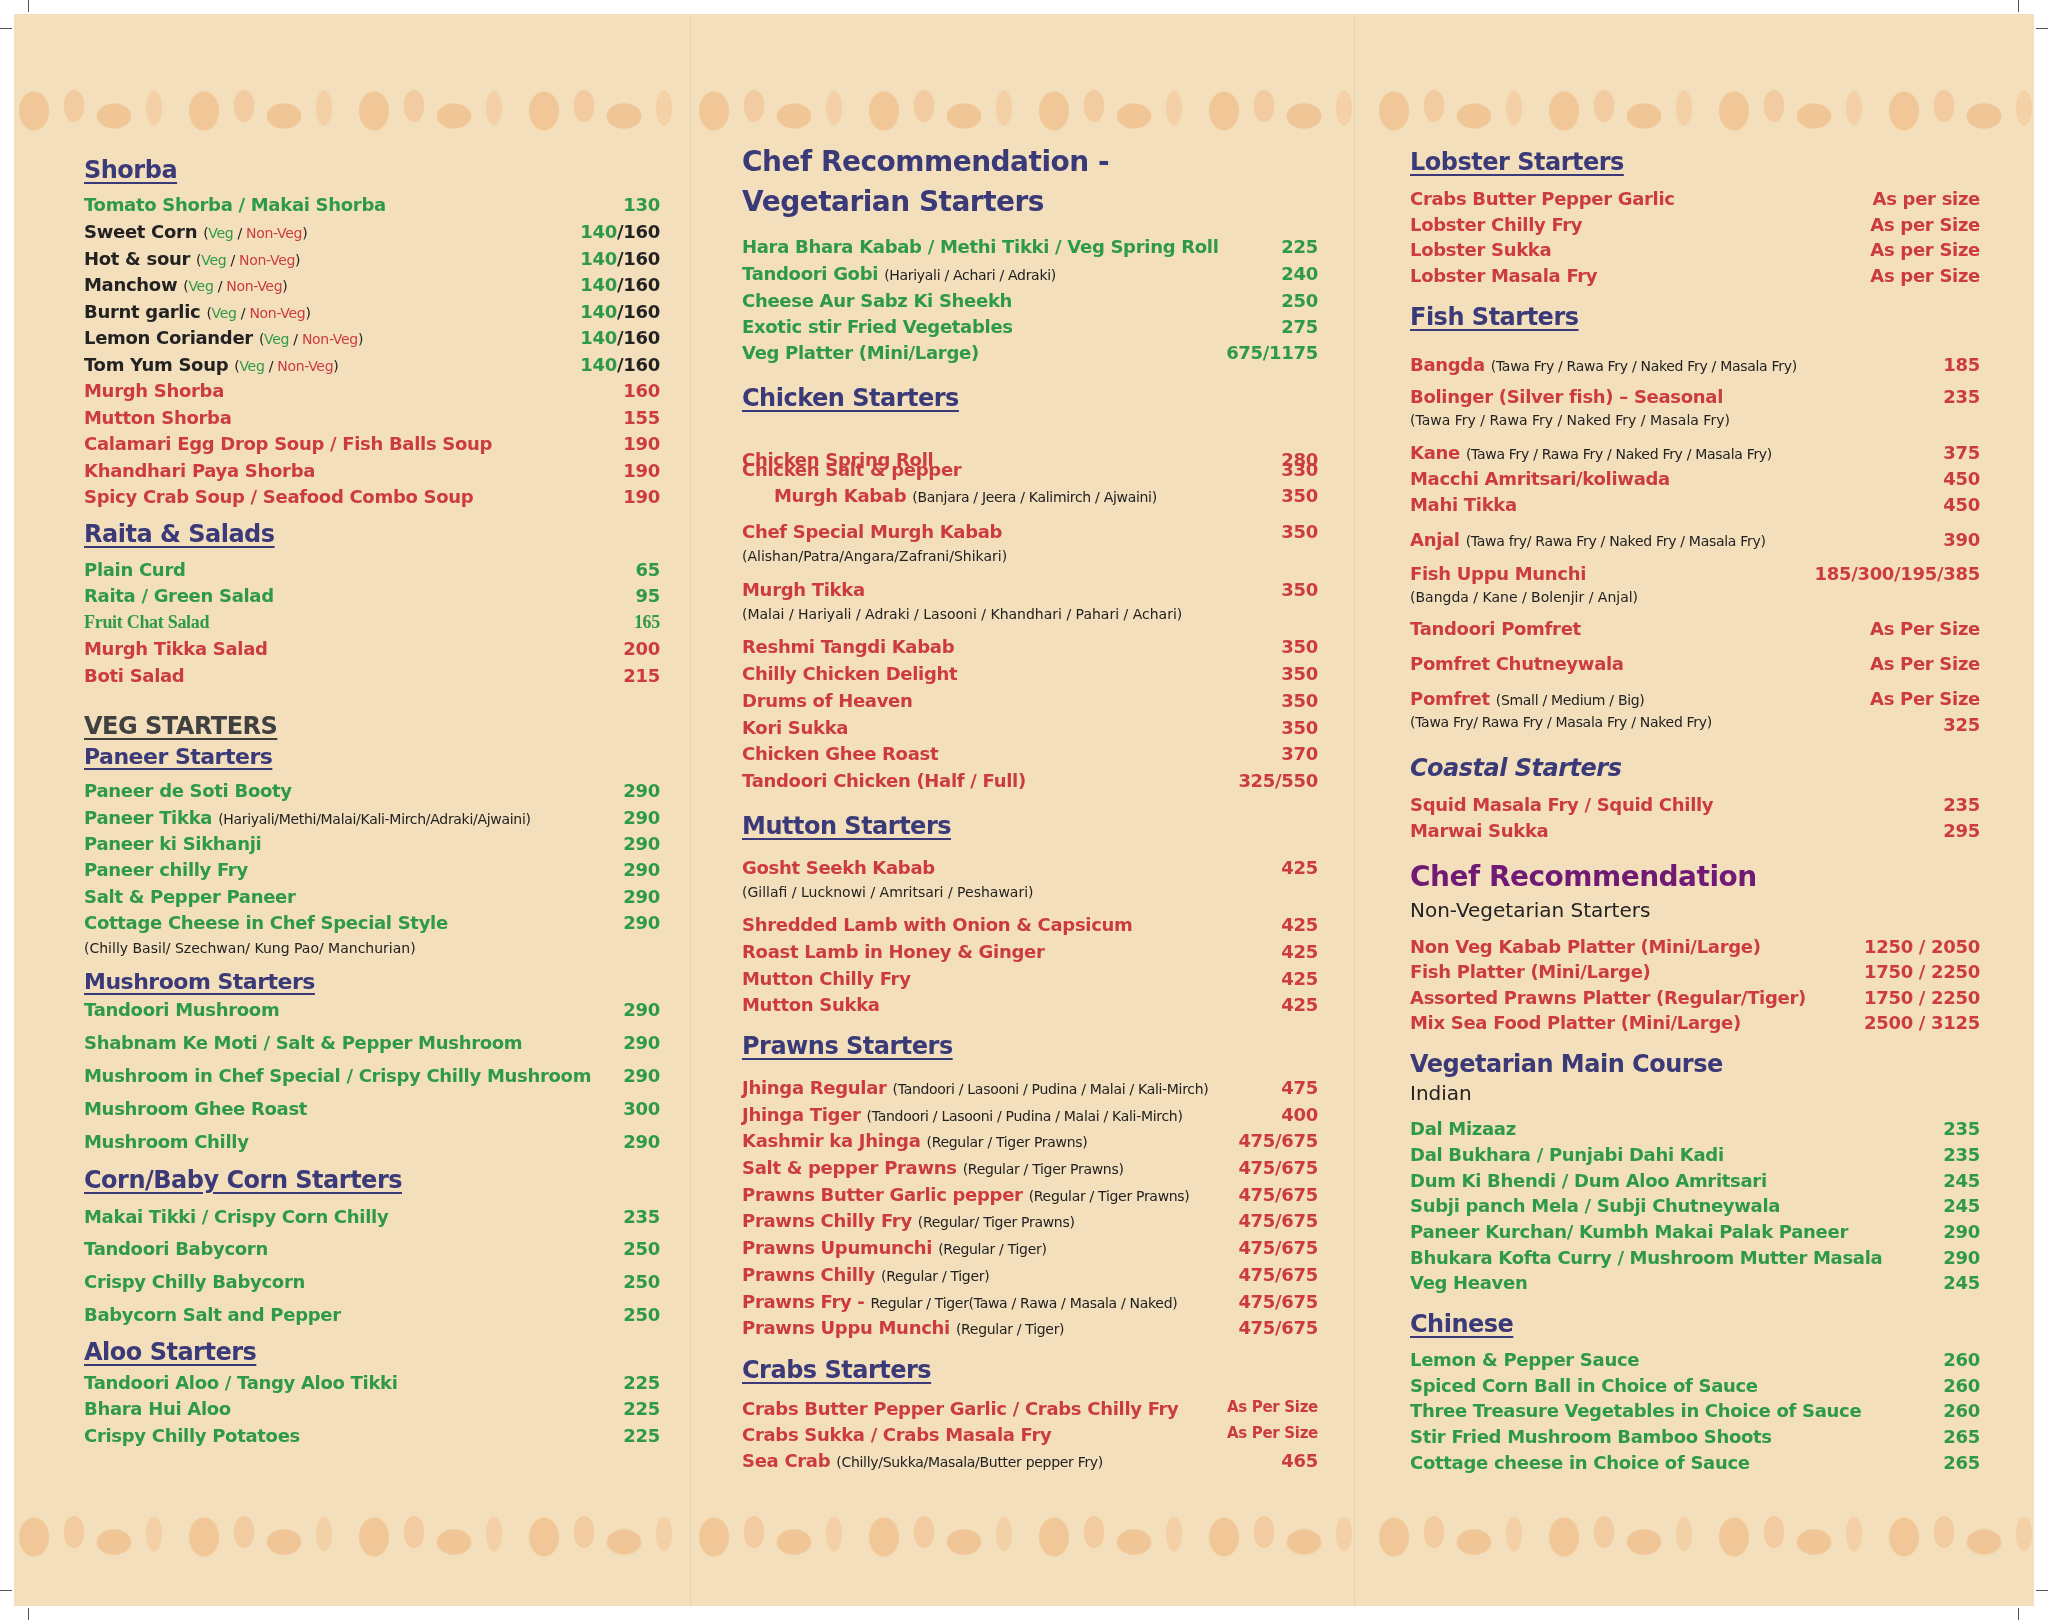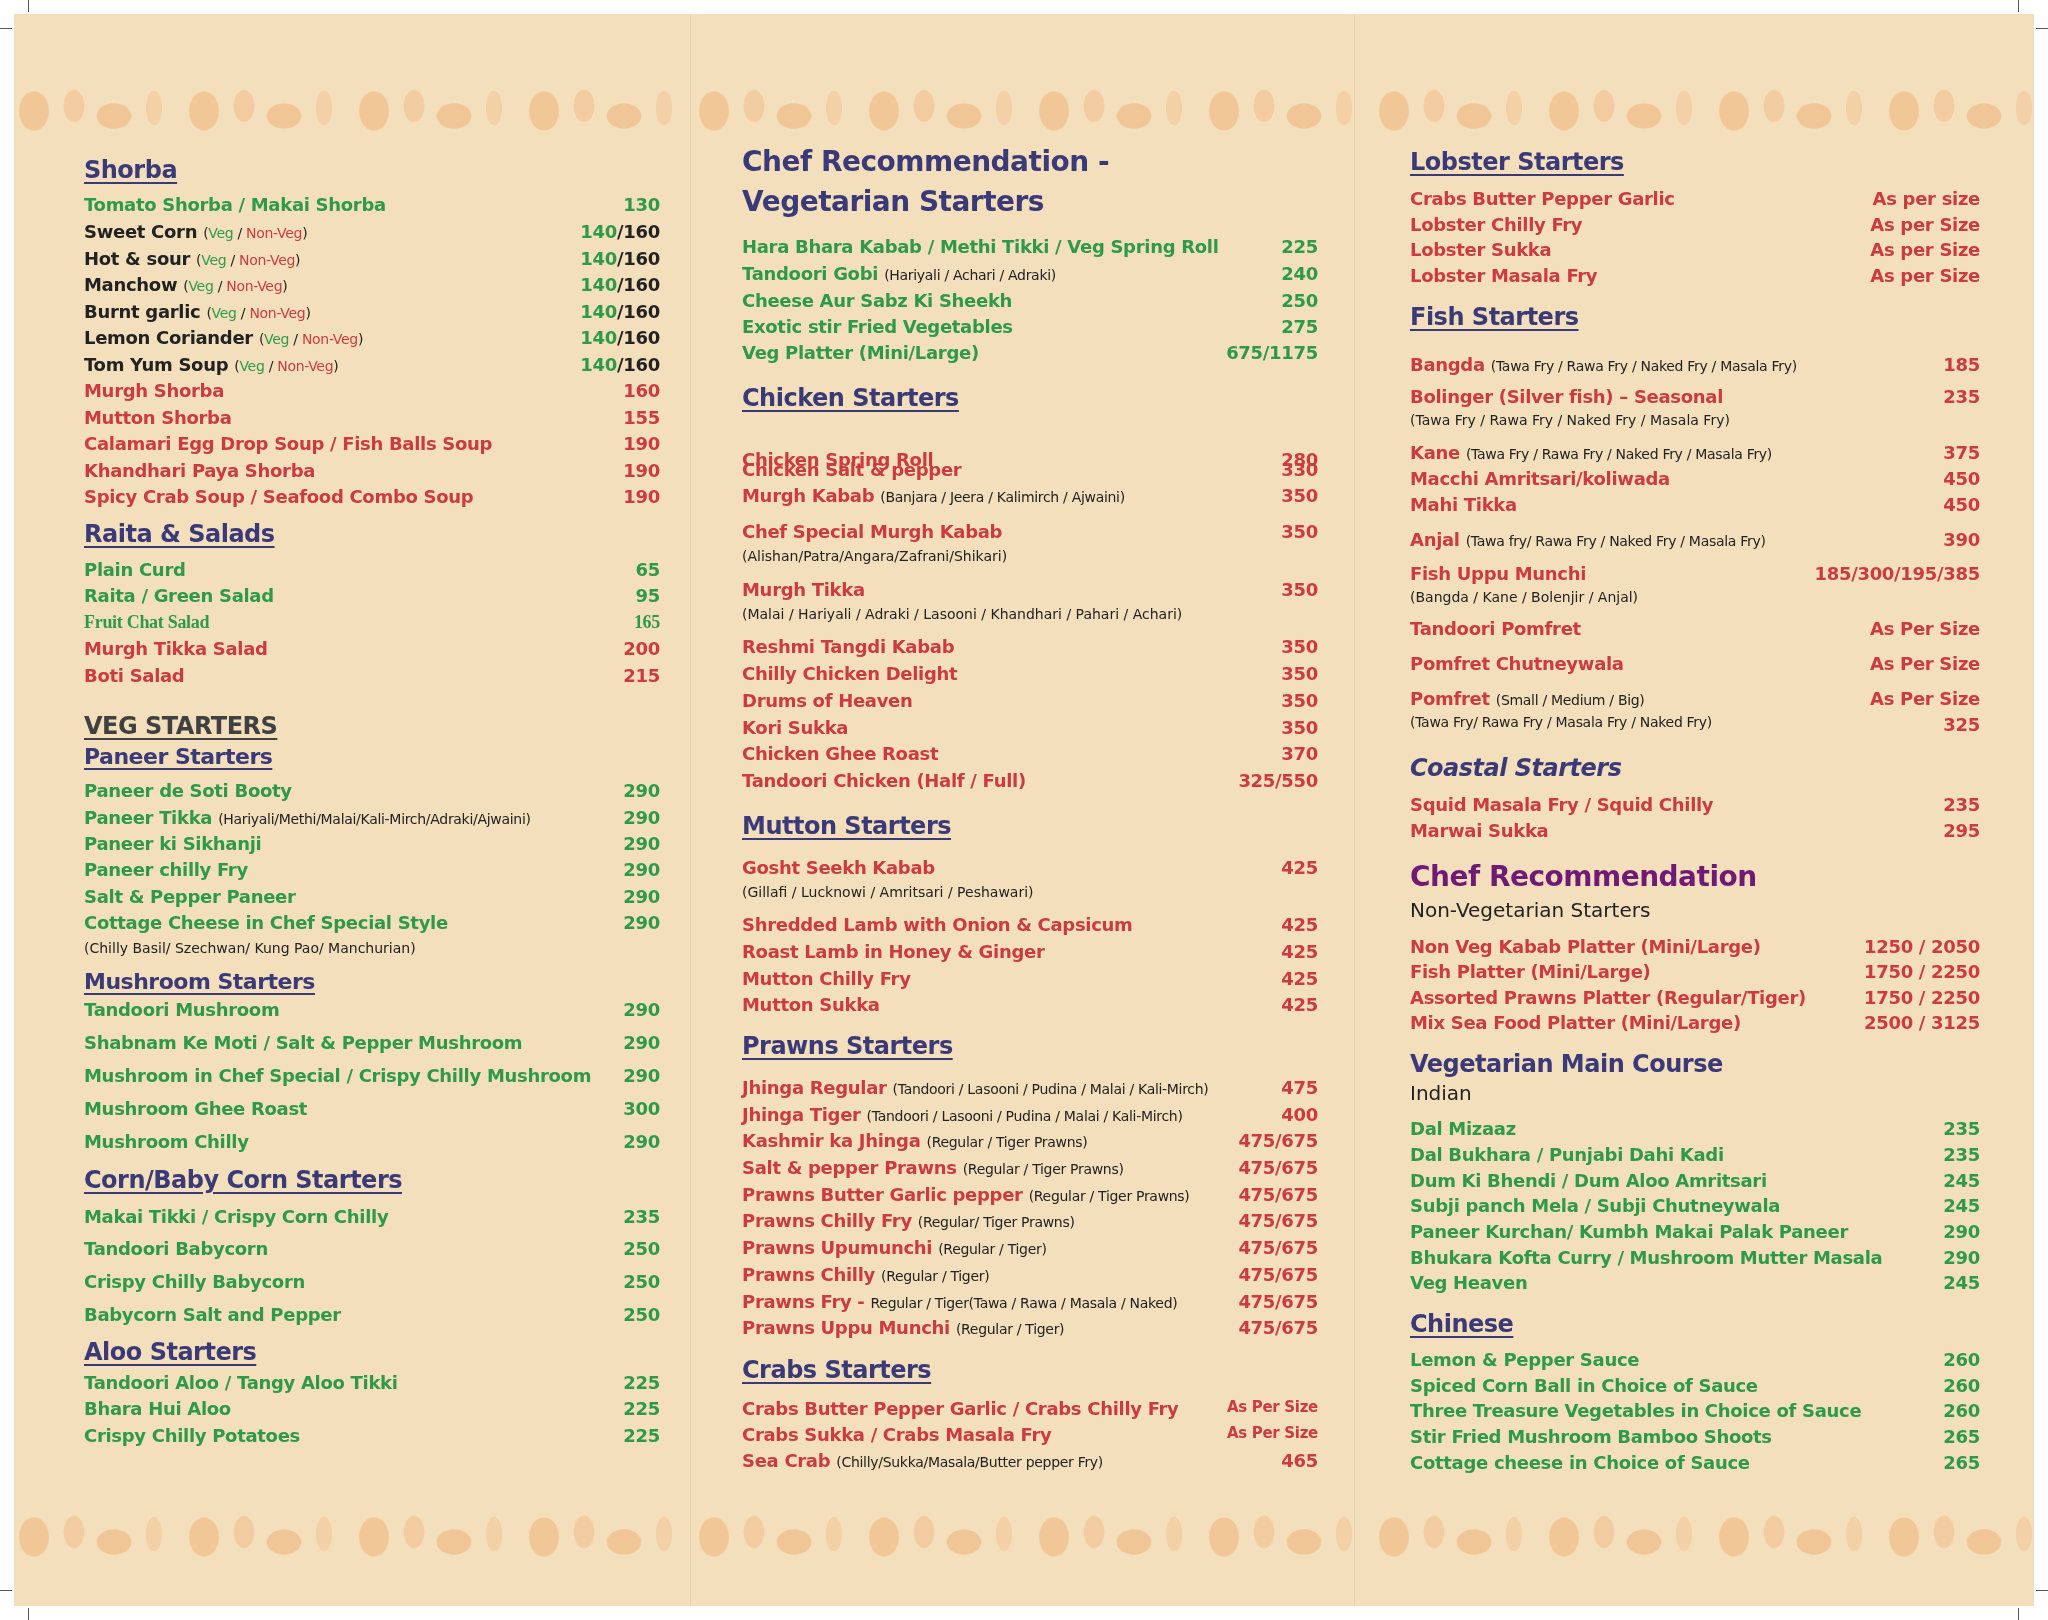--- a/index.html
+++ b/index.html
@@ -237,21 +237,21 @@
 
     <div class="h" style="top:370px;">Chicken Starters</div>
     <div class="row nv" style="top:435px;">
         <span class="n">Chicken Spring Roll</span>
         <span class="p">280</span>
       </div>
     <div class="row nv" style="top:445px;">
         <span class="n">Chicken Salt &amp; pepper</span>
         <span class="p">330</span>
       </div>
-    <div class="row nv" style="top:471px;">
+    <div class="row nv" style="top:471px;margin-left:32px;">
         <span class="n"><span>Murgh Kabab</span> <span class="d">(Banjara / Jeera / Kalimirch / Ajwaini)</span></span>
         <span class="p">350</span>
       </div>
     <div class="row nv" style="top:507px;">
         <span class="n">Chef Special Murgh Kabab</span>
         <span class="p">350</span>
       </div>
     <div class="note" style="top:534px;">(Alishan/Patra/Angara/Zafrani/Shikari)</div>
     <div class="row nv" style="top:565px;">
         <span class="n">Murgh Tikka</span>

